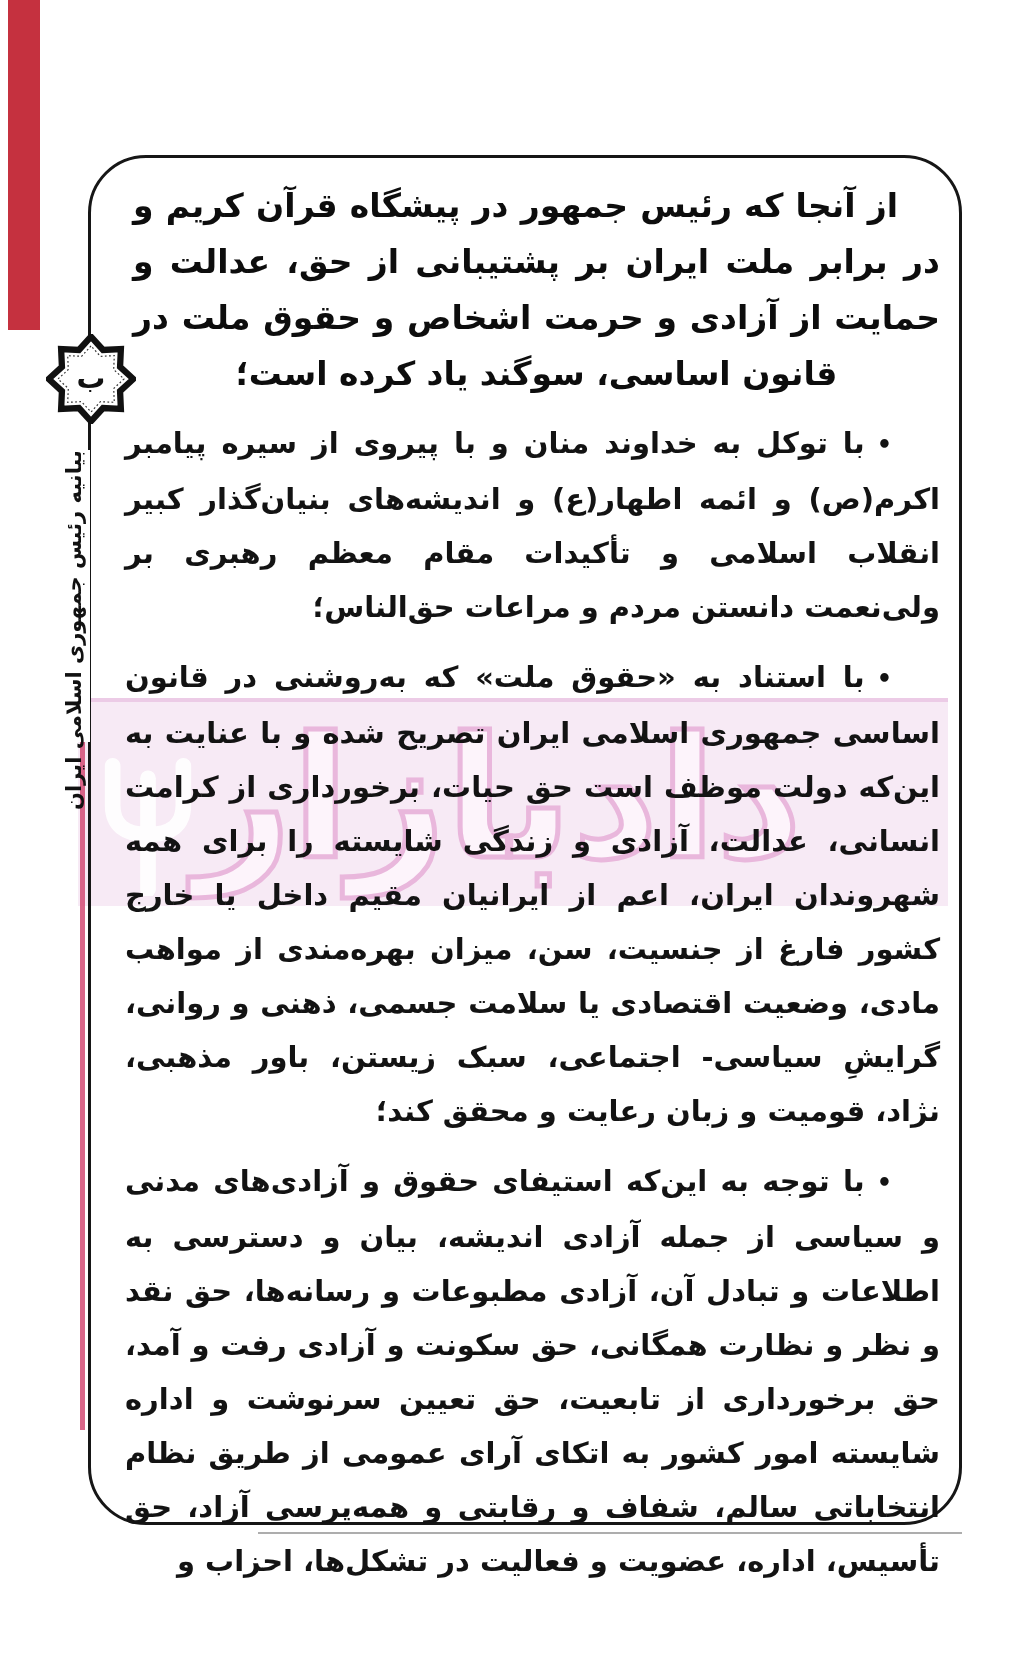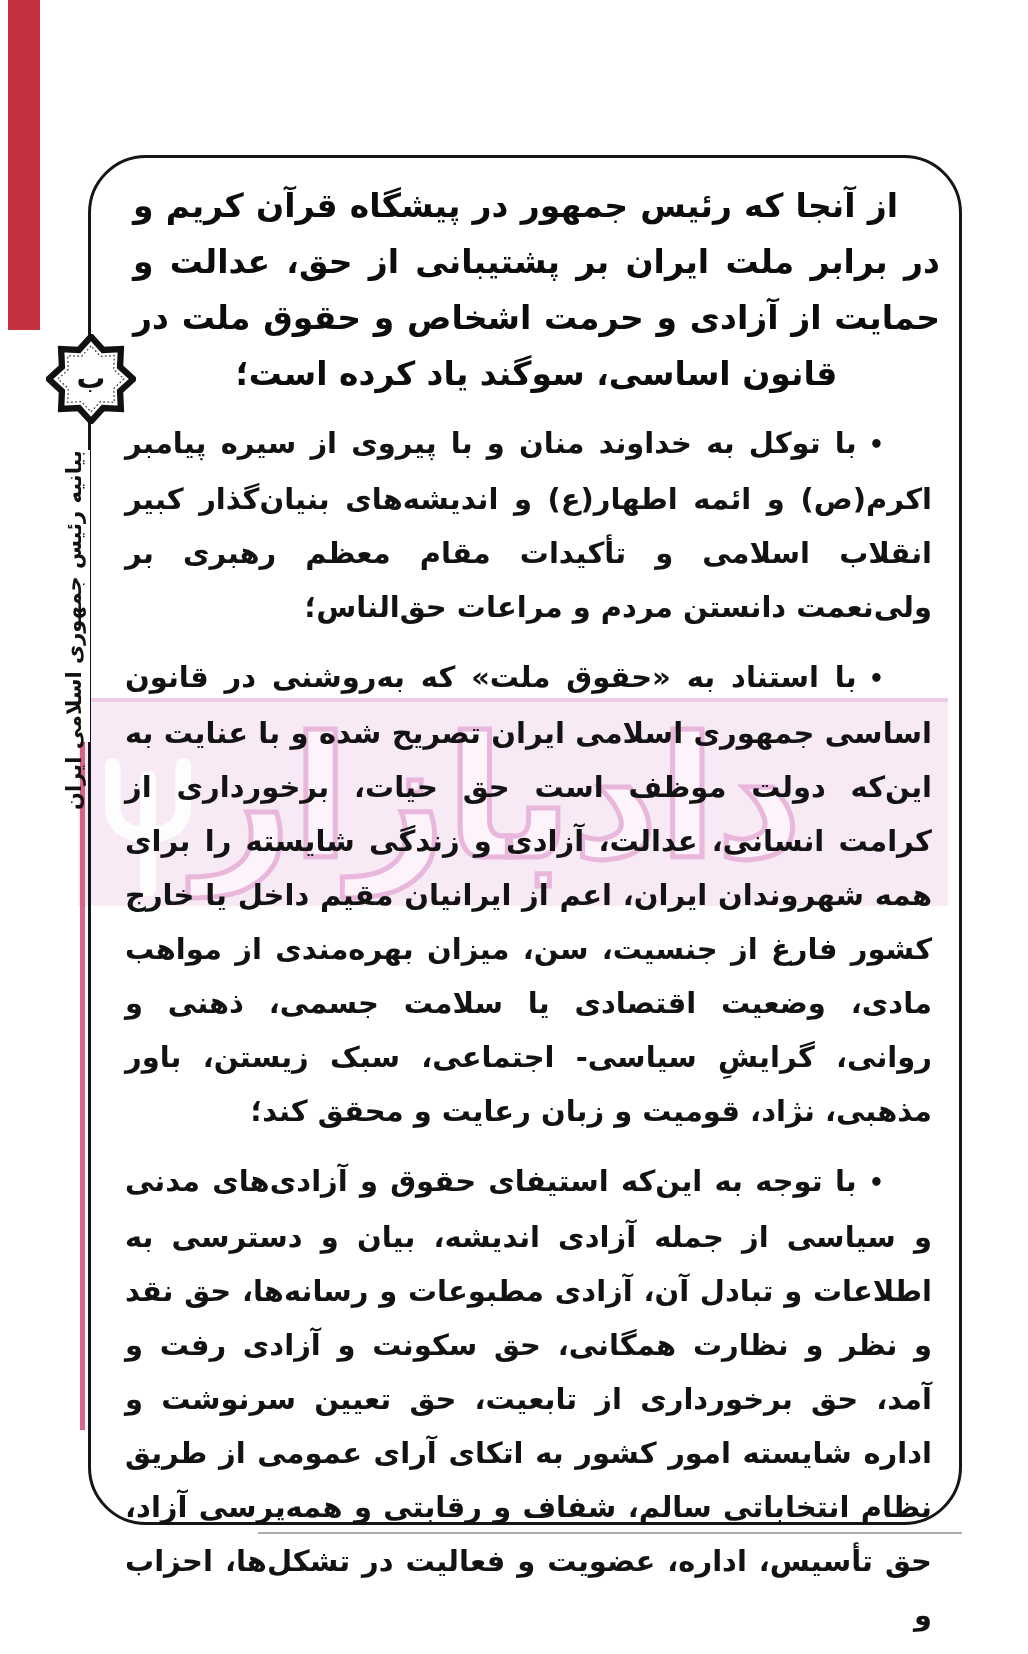--- a/index.html
+++ b/index.html
@@ -43,21 +43,21 @@
 
   
   .content{
     position:absolute;left:125px;top:178px;width:815px;z-index:5;
     direction:rtl;text-align:justify;color:#131313;font-weight:bold;
   }
   .heading{
     font-size:33px;line-height:56px;margin:0 0 14px 8px;
     text-indent:42px;text-align:justify;text-align-last:center;color:#0d0d0d;
   }
-  .para{font-size:29px;line-height:54px;margin:0 8px 16px 0;text-indent:48px;}
+  .para{font-size:29px;line-height:54px;margin:0 0 16px 0;text-indent:48px;}
   .para:last-child{margin-bottom:0;}
   .bullet{font-size:24px;margin-left:12px;}
 </style>
 </head>
 <body>
 
 <div class="page">
 
   <div class="red-bar"></div>
 

